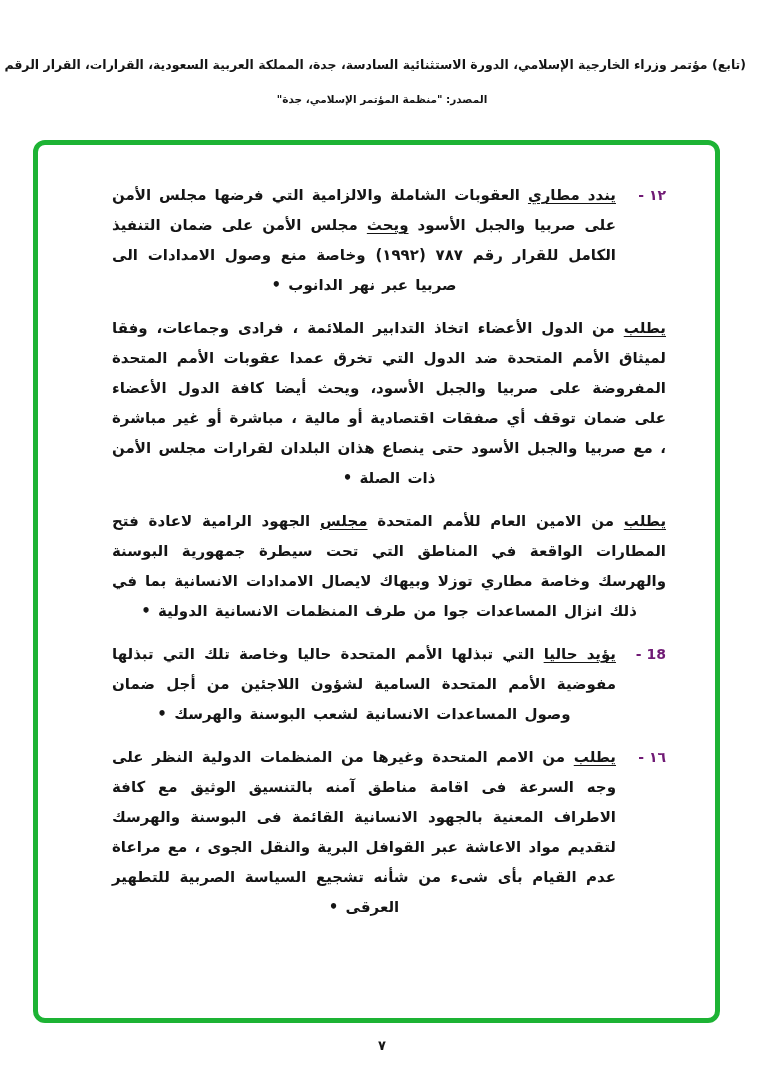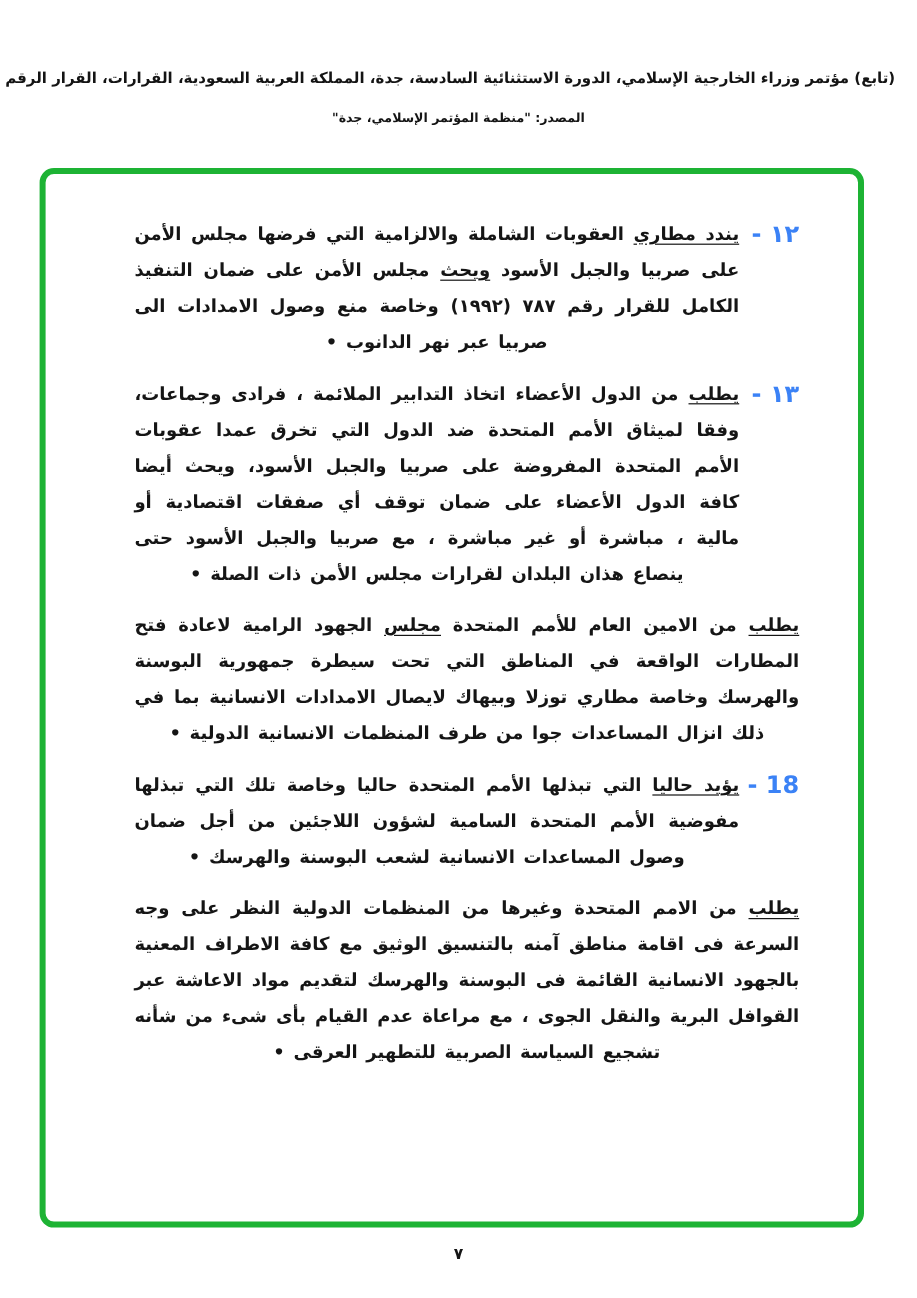--- a/index.html
+++ b/index.html
@@ -56,25 +56,25 @@
     left: 112px;
     direction: rtl;
   }
   .para-row {
     display: flex;
     direction: rtl;
     margin-bottom: 13px;
   }
   .para-num {
     flex: 0 0 50px;
-    font-size: 20px;
+    font-size: 14px;
     font-weight: bold;
     line-height: 30px;
     white-space: nowrap;
-    color: #3b82f6;
+    color: #701a75;
   }
   .para-text {
     flex: 1;
     font-size: 15px;
     font-weight: bold;
     line-height: 30px;
     text-align: justify;
     text-align-last: center;
     word-spacing: 2px;
     color: #151515;
@@ -102,28 +102,28 @@
 <div class="header-line2">المصدر: "منظمة المؤتمر الإسلامي، جدة"</div>
 
 <div class="green-box"></div>
 
 <div class="content">
     <div class="para-row">
       <div class="para-num">١٢ -</div>
       <div class="para-text"><span class="u">يندد مطاري</span><span> العقوبات الشاملة والالزامية التي فرضها مجلس الأمن على صربيا والجبل الأسود </span><span class="u">ويحث</span><span> مجلس الأمن على ضمان التنفيذ الكامل للقرار رقم ٧٨٧ (١٩٩٢) وخاصة منع وصول الامدادات الى صربيا عبر نهر الدانوب •</span></div>
     </div>
     <div class="para-row">
-      <div class="para-num">١٣ -</div>
       <div class="para-text"><span class="u">يطلب</span><span> من الدول الأعضاء اتخاذ التدابير الملائمة ، فرادى وجماعات، وفقا لميثاق الأمم المتحدة ضد الدول التي تخرق عمدا عقوبات الأمم المتحدة المفروضة على صربيا والجبل الأسود، ويحث أيضا كافة الدول الأعضاء على ضمان توقف أي صفقات اقتصادية أو مالية ، مباشرة أو غير مباشرة ، مع صربيا والجبل الأسود حتى ينصاع هذان البلدان لقرارات مجلس الأمن ذات الصلة •</span></div>
     </div>
     <div class="para-row">
       <div class="para-text"><span class="u">يطلب</span><span> من الامين العام للأمم المتحدة </span><span class="u">مجلس</span><span> الجهود الرامية لاعادة فتح المطارات الواقعة في المناطق التي تحت سيطرة جمهورية البوسنة والهرسك وخاصة مطاري توزلا وبيهاك لايصال الامدادات الانسانية بما في ذلك انزال المساعدات جوا من طرف المنظمات الانسانية الدولية •</span></div>
     </div>
     <div class="para-row">
       <div class="para-num">18 -</div>
       <div class="para-text"><span class="u">يؤيد حاليا</span><span> التي تبذلها الأمم المتحدة حاليا وخاصة تلك التي تبذلها مفوضية الأمم المتحدة السامية لشؤون اللاجئين من أجل ضمان وصول المساعدات الانسانية لشعب البوسنة والهرسك •</span></div>
     </div>
     <div class="para-row">
+      <div class="para-num">١٦ -</div>
       <div class="para-text"><span class="u">يطلب</span><span> من الامم المتحدة وغيرها من المنظمات الدولية النظر على وجه السرعة فى اقامة مناطق آمنه بالتنسيق الوثيق مع كافة الاطراف المعنية بالجهود الانسانية القائمة فى البوسنة والهرسك لتقديم مواد الاعاشة عبر القوافل البرية والنقل الجوى ، مع مراعاة عدم القيام بأى شىء من شأنه تشجيع السياسة الصربية للتطهير العرقى •</span></div>
     </div>
   </div>
 
 <div class="page-number">٧</div>
 
 </body></html>

